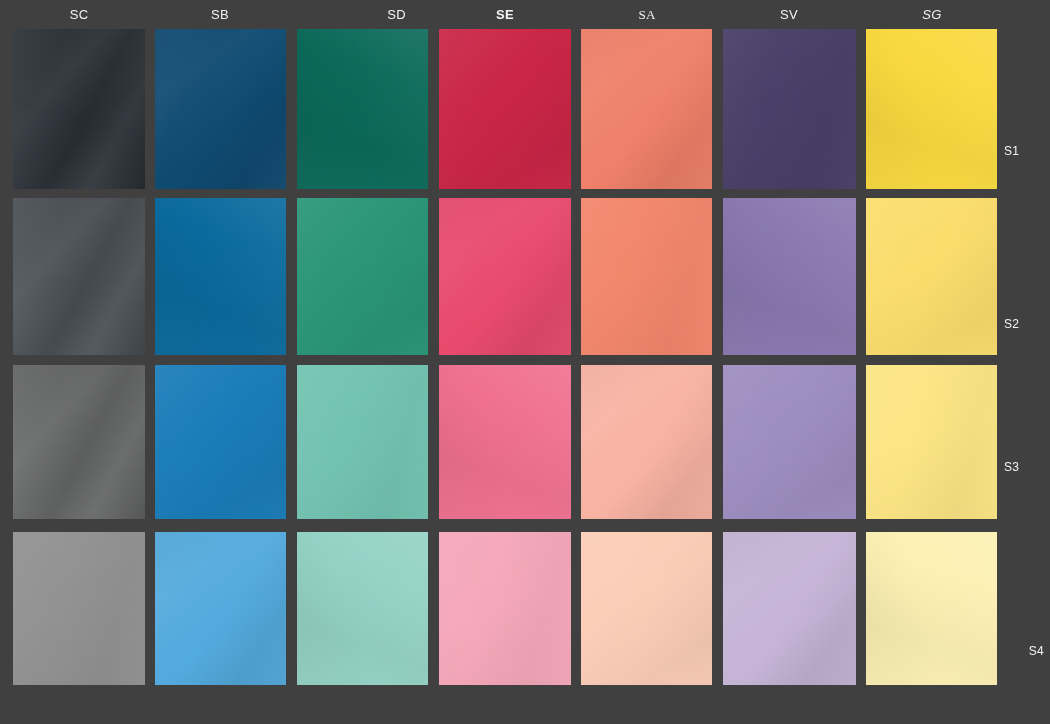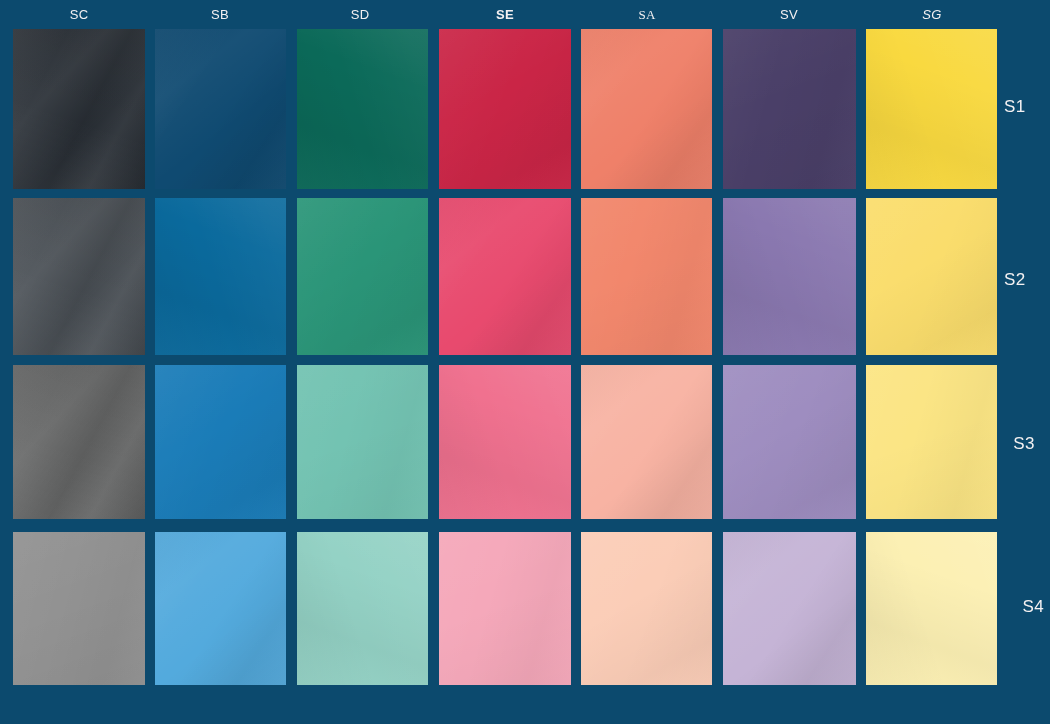--- a/index.html
+++ b/index.html
@@ -37,24 +37,25 @@
   }
 
   
   .row-label {
     position: absolute;
     left: 1004px;
     width: 40px;
     height: 16px;
     line-height: 16px;
     text-align: left;
-    font-size: 17px;
+    font-size: 12px;
     letter-spacing: 0.3px;
     color: #f4f1f2;
     white-space: nowrap;
+    margin-top: 44px;
   }
 
   
   .swatch {
     position: absolute;
     overflow: hidden;
     background-repeat: no-repeat;
   }
   .swatch .tex {
     position: absolute;
@@ -86,33 +87,33 @@
   .tex.fold-strong {
     background:
       linear-gradient(118deg, rgba(255,255,255,0.11) 0%, rgba(255,255,255,0.0) 26%, rgba(0,0,0,0.10) 55%, rgba(255,255,255,0.07) 74%, rgba(0,0,0,0.06) 100%),
       linear-gradient(-47deg, rgba(0,0,0,0.12) 0%, rgba(255,255,255,0.0) 38%, rgba(255,255,255,0.09) 66%, rgba(0,0,0,0.07) 100%),
       linear-gradient(18deg, rgba(255,255,255,0.05) 0%, rgba(0,0,0,0.0) 45%, rgba(0,0,0,0.06) 100%);
   }
 </style>
 </head>
 <body style="background: rgb(17, 10, 12);">
 
-<div id="swatch-board" style="background: #0c4a6e;">
+<div id="swatch-board" style="background: #404040;">
 
   <div class="col-header" style="left: 19px; width: 120px; color: rgb(244, 241, 242);">SC</div>
   <div class="col-header" style="left: 160px; width: 120px; color: rgb(244, 241, 242);">SB</div>
-  <div class="col-header" style="left: 300px; width: 120px; color: rgb(244, 241, 242);">SD</div>
+  <div class="col-header" style="left: 286px; width: 120px; color: rgb(244, 241, 242); text-align: right;">SD</div>
   <div class="col-header" style="left: 445px; width: 120px; color: rgb(244, 241, 242); font-weight: bold;">SE</div>
   <div class="col-header" style="left: 587px; width: 120px; color: rgb(244, 241, 242); font-family: Liberation Serif, serif;">SA</div>
   <div class="col-header" style="left: 729px; width: 120px; color: rgb(244, 241, 242);">SV</div>
   <div class="col-header" style="left: 872px; width: 120px; color: rgb(244, 241, 242); font-style: italic;">SG</div>
 
   <div class="row-label" style="top: 99px; color: rgb(244, 241, 242);">S1</div>
   <div class="row-label" style="top: 272px; color: rgb(244, 241, 242);">S2</div>
-  <div class="row-label" style="top: 436px; color: rgb(244, 241, 242); text-align: center;">S3</div>
+  <div class="row-label" style="top: 415px; color: rgb(244, 241, 242);">S3</div>
   <div class="row-label" style="top: 599px; color: rgb(244, 241, 242); text-align: right;">S4</div>
 
   <div class="swatch" style="left: 13px; top: 29px; width: 132px; height: 160px; background-color: rgb(38, 44, 51);">
     <div class="tex fold-strong"></div>
   </div>
   <div class="swatch" style="left: 155px; top: 29px; width: 131px; height: 160px; background-color: rgb(15, 74, 113);">
     <div class="tex fold-a"></div>
   </div>
   <div class="swatch" style="left: 297px; top: 29px; width: 131px; height: 160px; background-color: rgb(11, 106, 89);">
     <div class="tex fold-b"></div>

